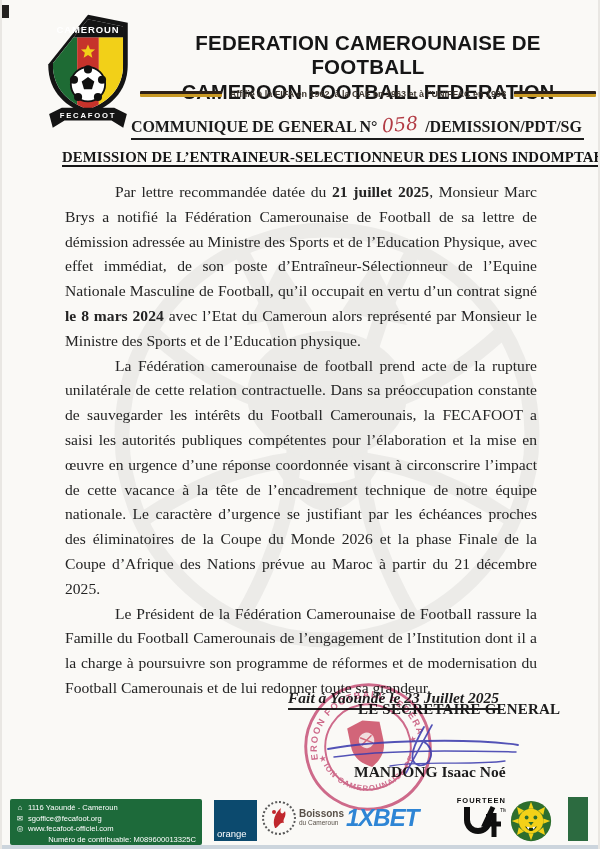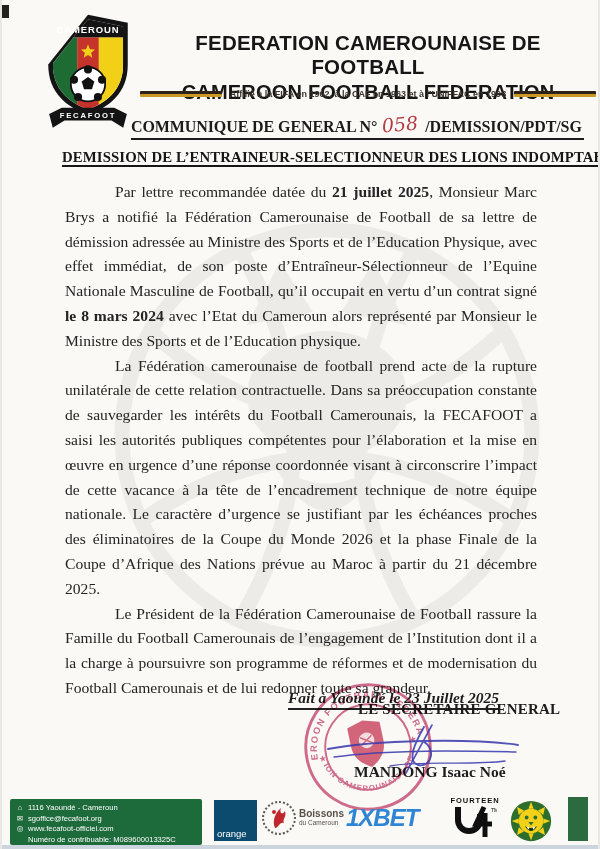--- a/index.html
+++ b/index.html
@@ -43,33 +43,33 @@
   .sg-name{left:352px;top:763px;font-weight:bold;font-size:15.5px;color:#1c1c1c;white-space:nowrap;}
   .stamp{left:298px;top:679px;width:136px;height:136px;transform:rotate(-12deg);
     opacity:.82;mix-blend-mode:multiply;}
   .signature-ink{left:318px;top:721px;width:205px;height:56px;opacity:.88;}
   
   .contact-box{left:8px;top:799px;width:192px;height:46px;background:#1d6a3a;border-radius:2px;
     color:#fff;font-family:"Liberation Sans",sans-serif;font-size:7.6px;line-height:10.5px;
     padding:4px 6px;box-sizing:border-box;}
   .contact-row{display:flex;gap:4px;white-space:nowrap;}
   .contact-row .glyph{width:8px;text-align:center;}
-  .contact-row.no-icon{padding-left:12px;}
+  .contact-row.no-icon{padding-left:12px;justify-content:flex-end;}
   .sp-orange{left:212px;top:800px;width:43px;height:41px;background:#0c4a6e;
     display:flex;align-items:flex-end;padding:0 0 2px 3px;box-sizing:border-box;}
   .sp-orange span{color:#fff;font-family:"Liberation Sans",sans-serif;font-size:9.5px;}
   .sp-boissons{left:260px;top:801px;display:flex;align-items:center;gap:3px;}
   .bo-circle{width:34px;height:34px;border-radius:50%;border:2px dotted #5a5a5a;
     display:flex;align-items:center;justify-content:center;box-sizing:border-box;}
   .bo-text{font-family:"Liberation Sans",sans-serif;color:#585048;line-height:1;}
   .bo-line1{font-size:10px;font-weight:bold;}
   .bo-line2{font-size:6.5px;margin-top:1px;}
   .sp-bet{left:344px;top:804px;font-family:"Liberation Sans",sans-serif;font-style:italic;
     font-weight:900;font-size:24px;color:#2e85d5;letter-spacing:-1px;}
-  .sp-fourteen{left:442px;top:796px;width:62px;text-align:center;color:#0f0f0f;}
+  .sp-fourteen{left:442px;top:796px;width:62px;text-align:right;color:#0f0f0f;}
   .ft-word{font-family:"Liberation Sans",sans-serif;font-size:7.5px;font-weight:900;letter-spacing:1px;}
   .sp-lion{left:508px;top:800px;width:42px;height:42px;}
   .sp-greenrect{left:566px;top:797px;width:20px;height:44px;background:#2c6b40;}
 </style>
 </head>
 <body>
 
 <div class="page">
 
   <div class="abs corner-mark"></div>

